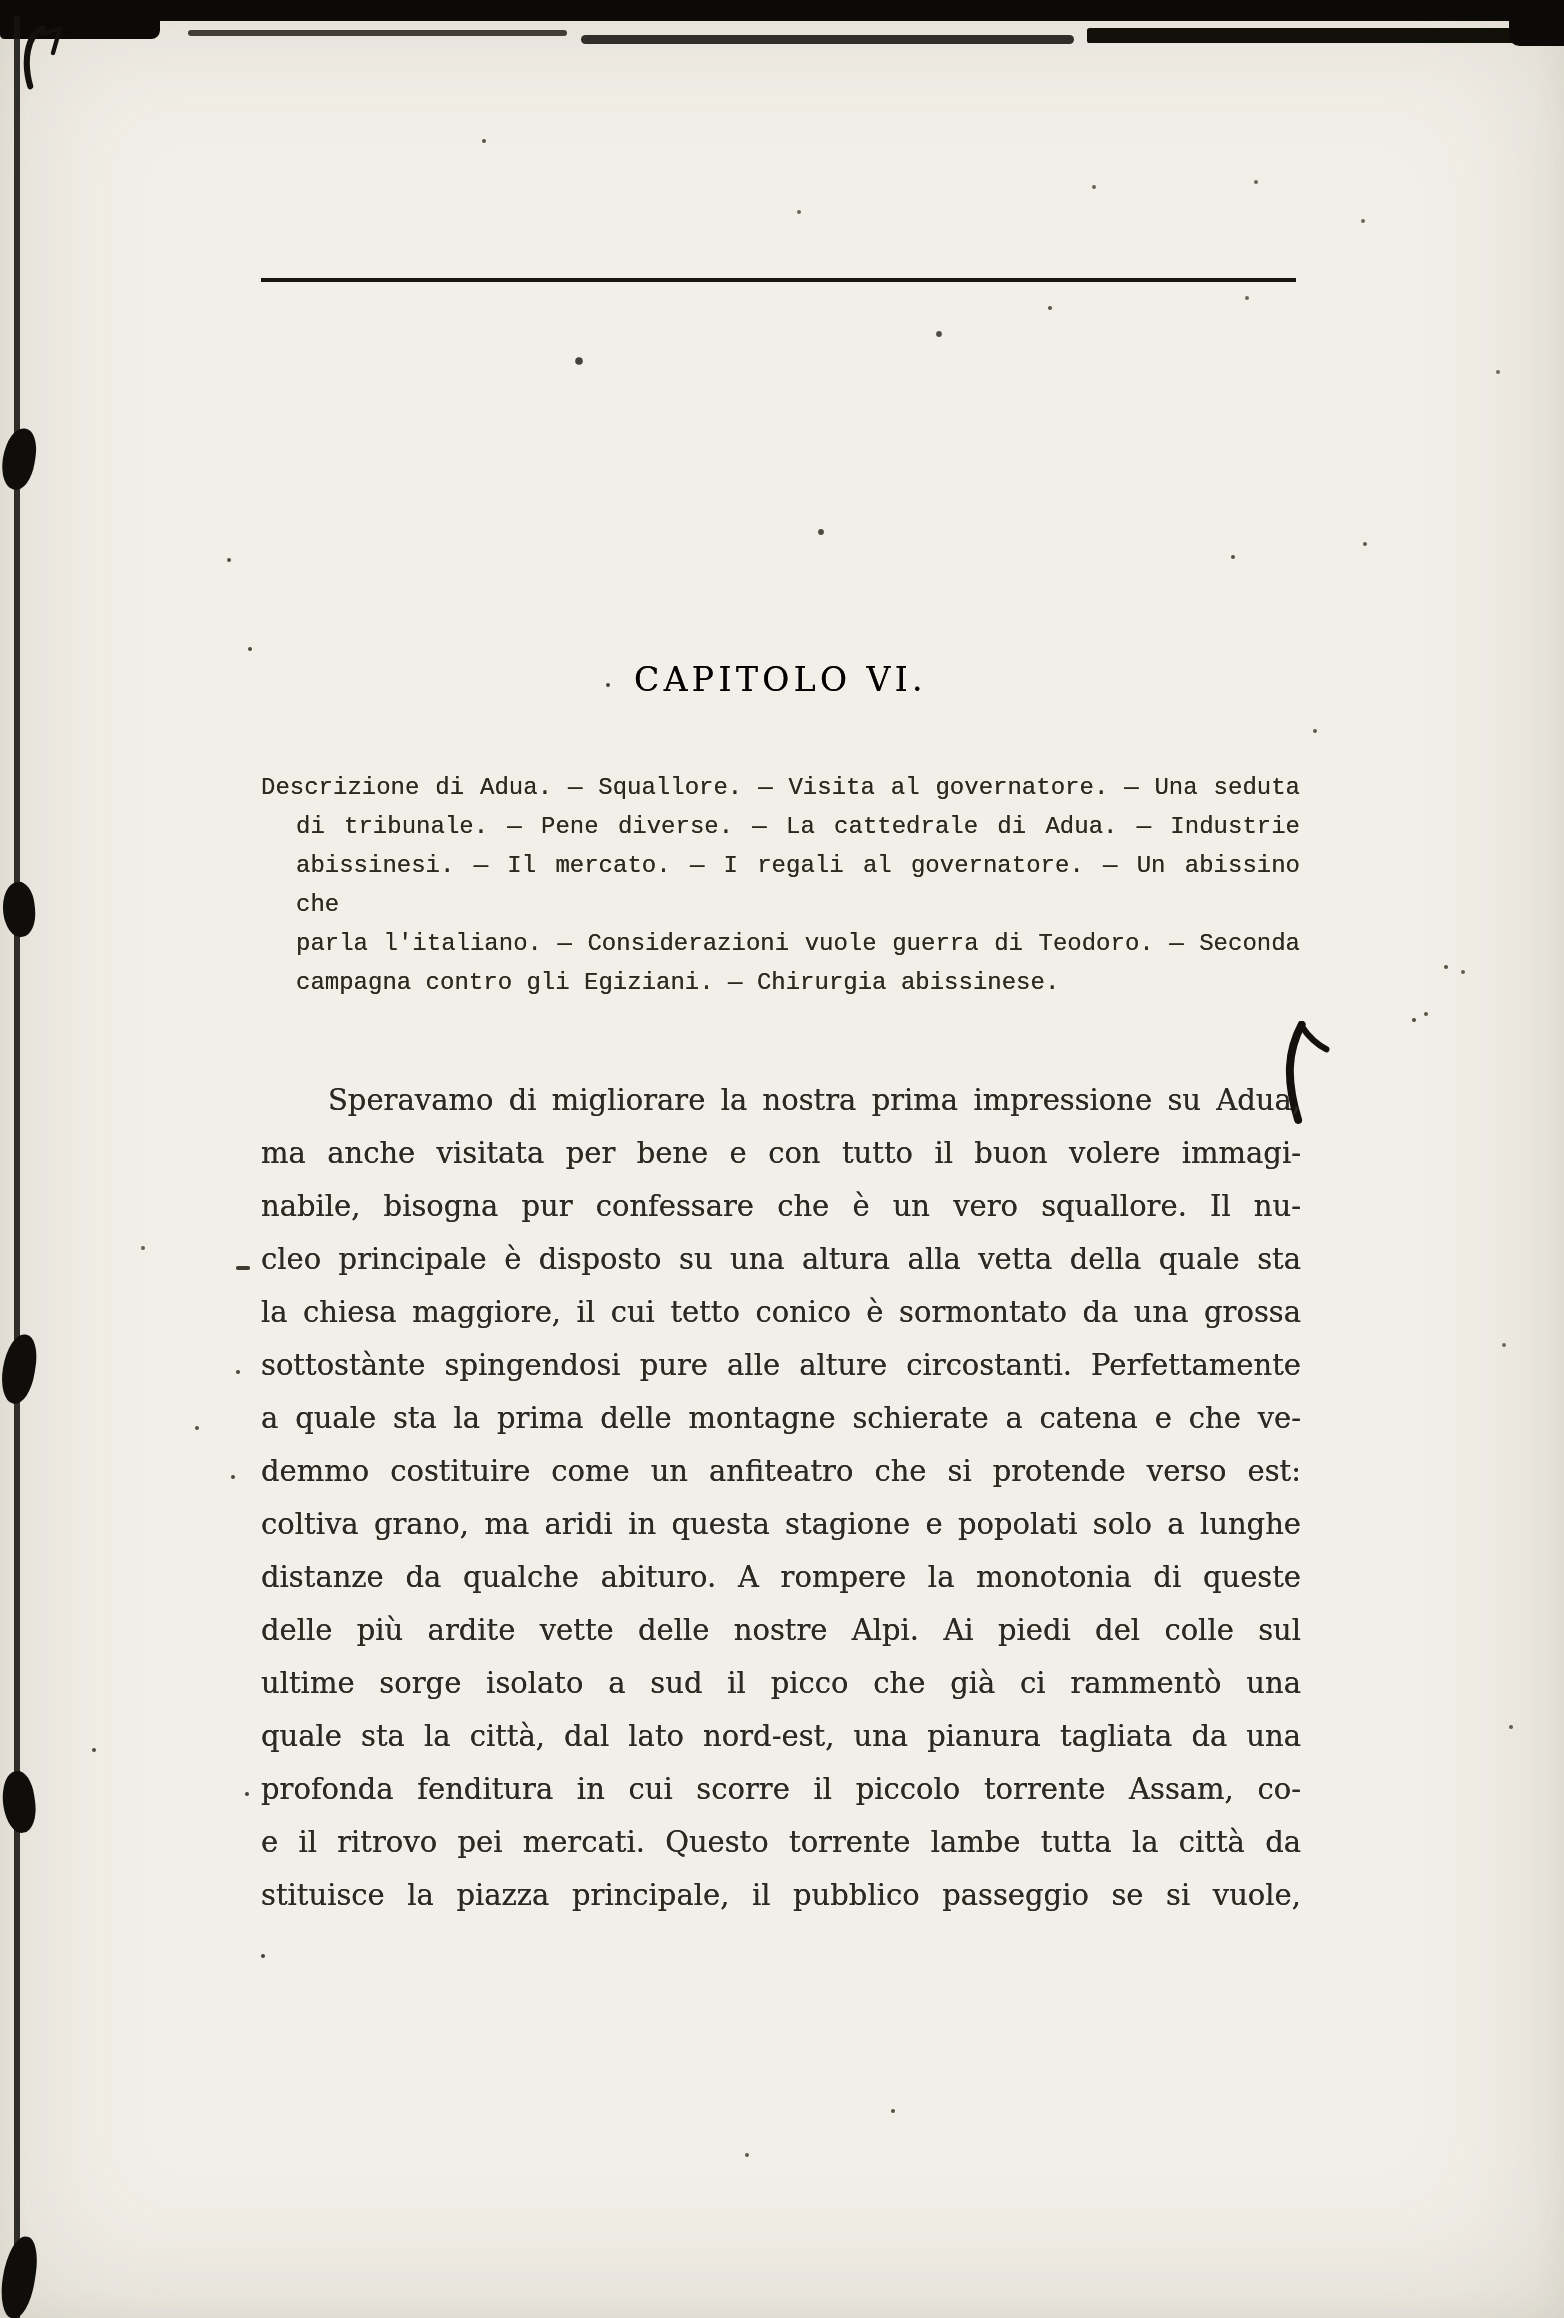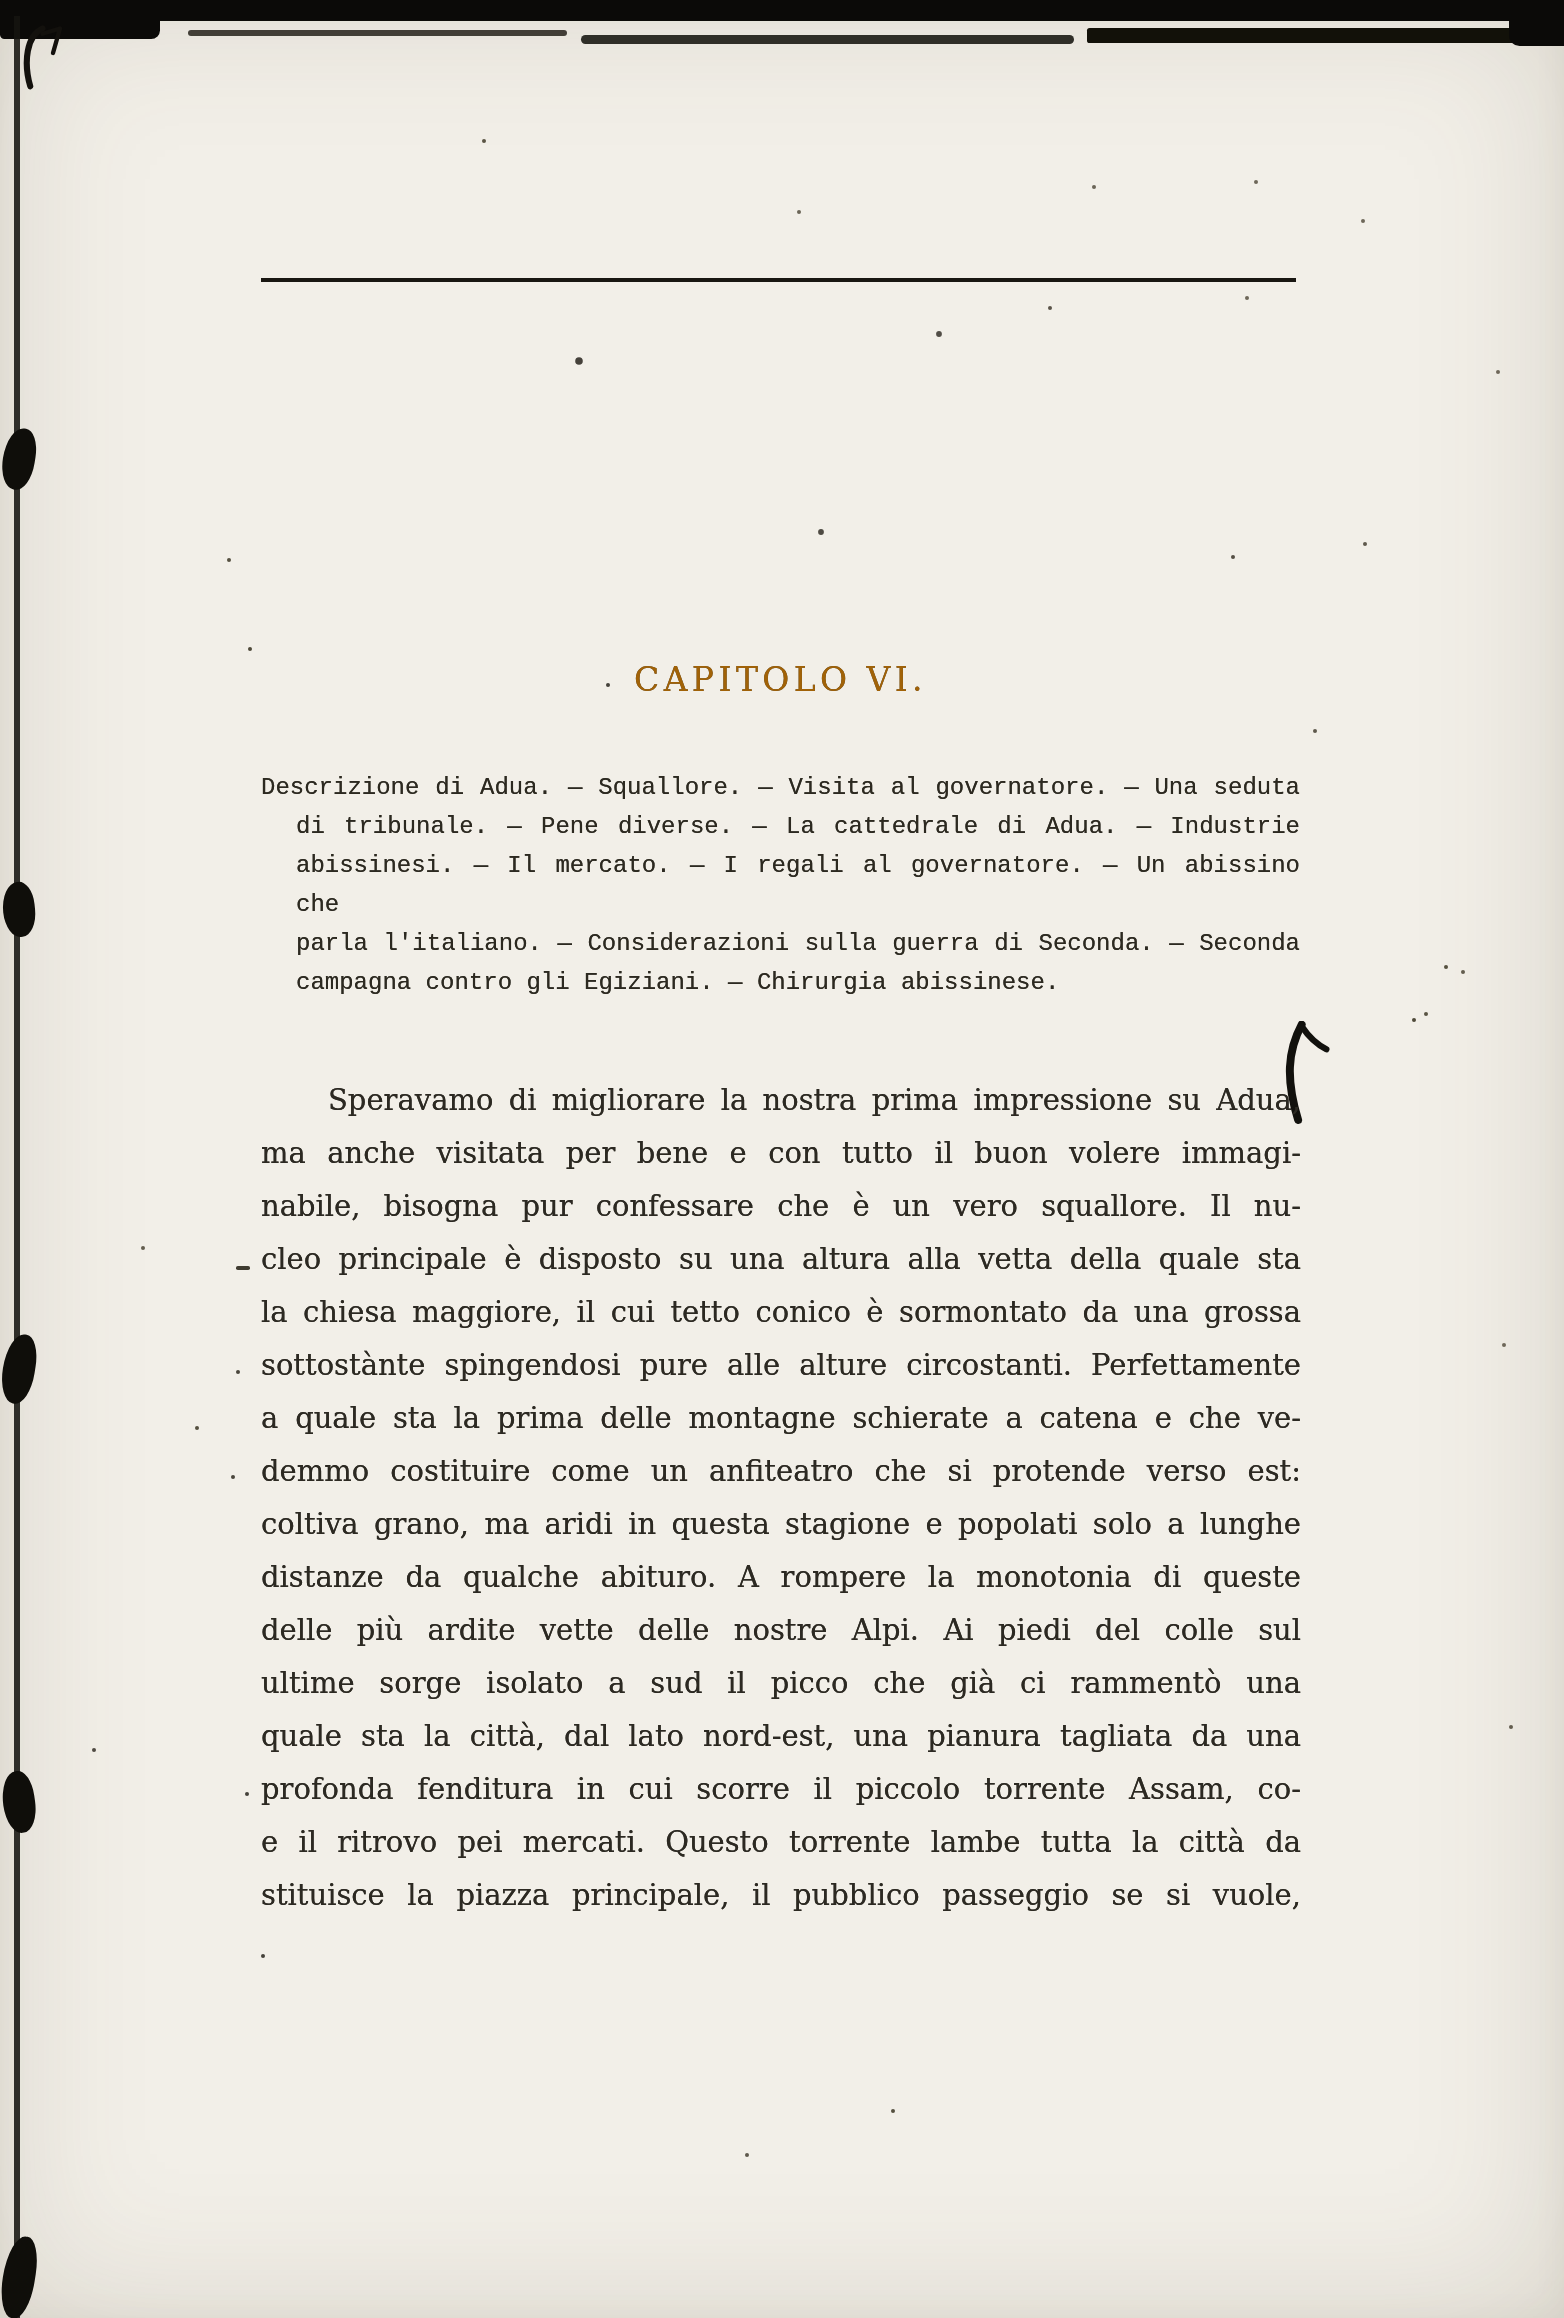--- a/index.html
+++ b/index.html
@@ -74,21 +74,21 @@
       891px 2109px 0 0 #55503f,
       745px 2153px 0 0 #5f594c;
   }
 
   
   .rule { position:absolute; left:261px; top:278px; width:1035px; height:4.4px; background:#191711; }
 
   .heading {
     position:absolute; left:261px; top:660px; width:1039px;
     text-align:center; font-size:33px; letter-spacing:4.4px;
-    color:#a16207; text-shadow:0 0 0.6px rgba(42,39,32,.85);
+    color:#000000; text-shadow:0 0 0.6px rgba(42,39,32,.85);
   }
 
   .argument {
     position:absolute; left:261px; top:768px; width:1039px;
     font-size:24px; line-height:39px; color:#2c2920;
     text-shadow:0 0 0.5px rgba(44,41,32,.8);
   }
   .arg-line { text-align:justify; text-align-last:justify;font-family:Liberation Mono, monospace; }
   .arg-line.cont { padding-left:35px; }
   .arg-line.last { text-align-last:left; }
@@ -138,21 +138,21 @@
   <div class="specks"></div>
 
   <div class="rule"></div>
 
   <div class="heading">CAPITOLO VI.</div>
 
   <div class="argument">
     <div class="arg-line">Descrizione di Adua. — Squallore. — Visita al governatore. — Una seduta</div>
     <div class="arg-line cont">di tribunale. — Pene diverse. — La cattedrale di Adua. — Industrie</div>
     <div class="arg-line cont">abissinesi. — Il mercato. — I regali al governatore. — Un abissino che</div>
-    <div class="arg-line cont">parla l'italiano. — Considerazioni sulla guerra di Seconda. — Seconda</div>
+    <div class="arg-line cont">parla l'italiano. — Considerazioni vuole guerra di Teodoro. — Seconda</div>
     <div class="arg-line cont last">campagna contro gli Egiziani. — Chirurgia abissinese.</div>
   </div>
 
   <div class="body-text">
     <div class="body-line first">Speravamo di migliorare la nostra prima impressione su Adua,</div>
     <div class="body-line">ma anche visitata per bene e con tutto il buon volere immagi-</div>
     <div class="body-line">nabile, bisogna pur confessare che è un vero squallore. Il nu-</div>
     <div class="body-line">cleo principale è disposto su una altura alla vetta della quale sta</div>
     <div class="body-line">la chiesa maggiore, il cui tetto conico è sormontato da una grossa</div>
     <div class="body-line">sottostànte spingendosi pure alle alture circostanti. Perfettamente</div>

